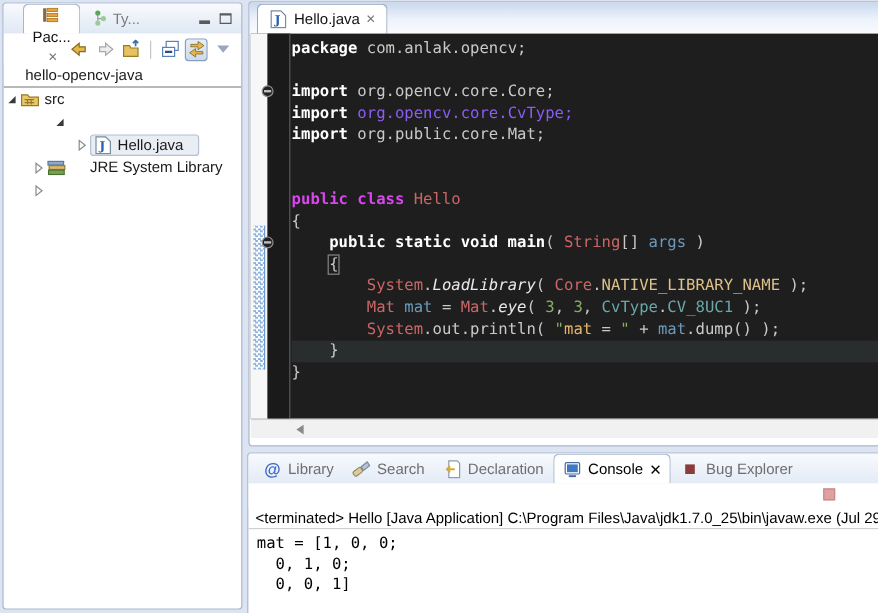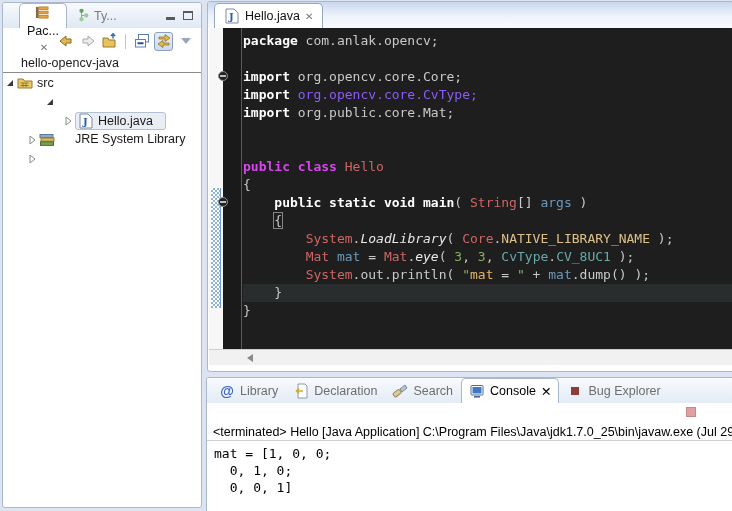--- a/index.html
+++ b/index.html
@@ -302,34 +302,34 @@
     <div class="cons-tabbar" id="cons-tabs">
         <div class="cons-tab">
           <span class="icn">
             <span style="color:#3a66c4;font-weight:bold;font-size:14px;line-height:1">@</span>
           </span>
           <span>Library</span>
         </div>
         <div class="cons-tab">
           <span class="icn">
             <svg width="16" height="16" viewBox="0 0 16 16">
+              <path d="M8 6 L13 2 L15 5 L10 9 Z" fill="#b8c4d4" stroke="#7a8aa0"></path>
+              <rect x="1" y="8" width="8" height="4.5" rx="1.5" fill="#d9cba0" stroke="#9a8a5a" transform="rotate(-38 5 10)"></rect>
+            </svg>
+          </span>
+          <span>Search</span>
+        </div>
+        <div class="cons-tab">
+          <span class="icn">
+            <svg width="16" height="16" viewBox="0 0 16 16">
               <path d="M5 1 L12 1 L14 3 L14 15 L5 15 Z" fill="#fff" stroke="#8a9ab0"></path>
               <path d="M10 8 L3.5 8 M6 5.5 L3.5 8 L6 10.5" stroke="#d9a72a" stroke-width="1.6" fill="none"></path>
             </svg>
           </span>
           <span>Declaration</span>
-        </div>
-        <div class="cons-tab">
-          <span class="icn">
-            <svg width="16" height="16" viewBox="0 0 16 16">
-              <path d="M8 6 L13 2 L15 5 L10 9 Z" fill="#b8c4d4" stroke="#7a8aa0"></path>
-              <rect x="1" y="8" width="8" height="4.5" rx="1.5" fill="#d9cba0" stroke="#9a8a5a" transform="rotate(-38 5 10)"></rect>
-            </svg>
-          </span>
-          <span>Search</span>
         </div>
         <div class="cons-tab active">
           <span class="icn">
             <svg width="16" height="16" viewBox="0 0 16 16">
               <rect x="2" y="2.5" width="12" height="9.5" rx="1" fill="#fff" stroke="#4a6a9a"></rect>
               <rect x="3.5" y="4" width="9" height="6.5" fill="#3d7ac2"></rect>
               <rect x="5" y="13" width="6" height="1.6" fill="#4a6a9a"></rect>
             </svg>
           </span>
           <span>Console</span>

